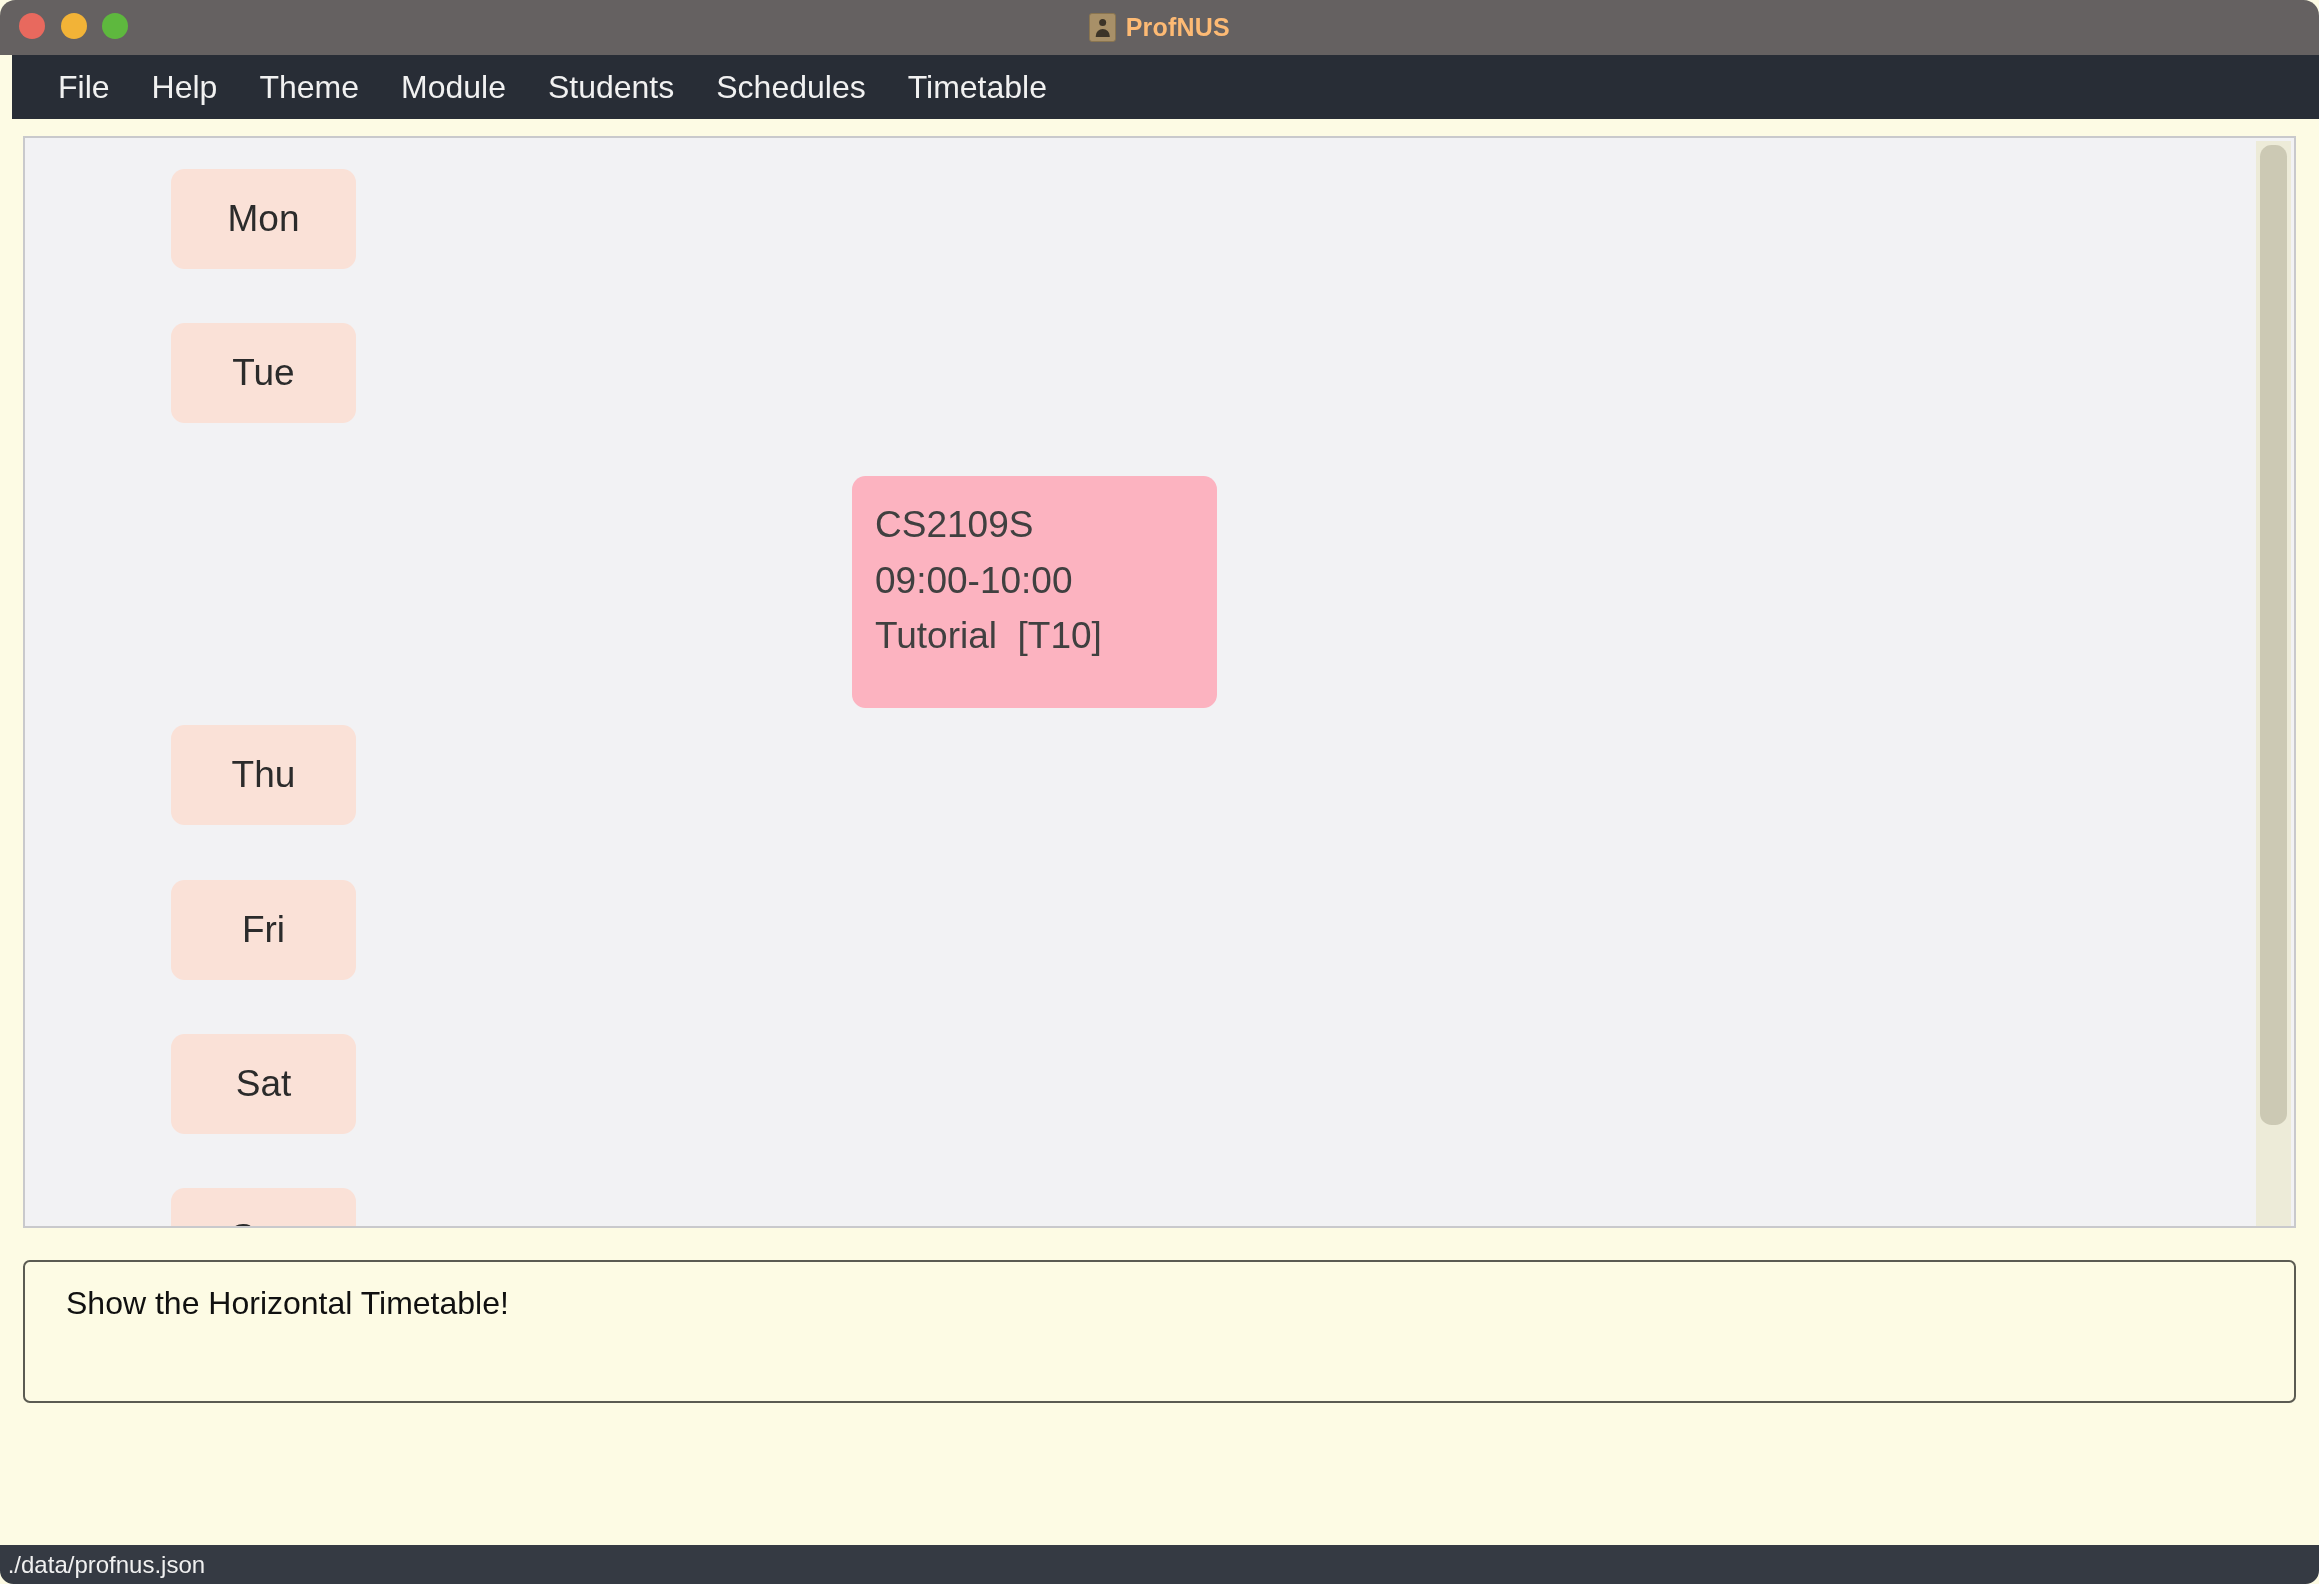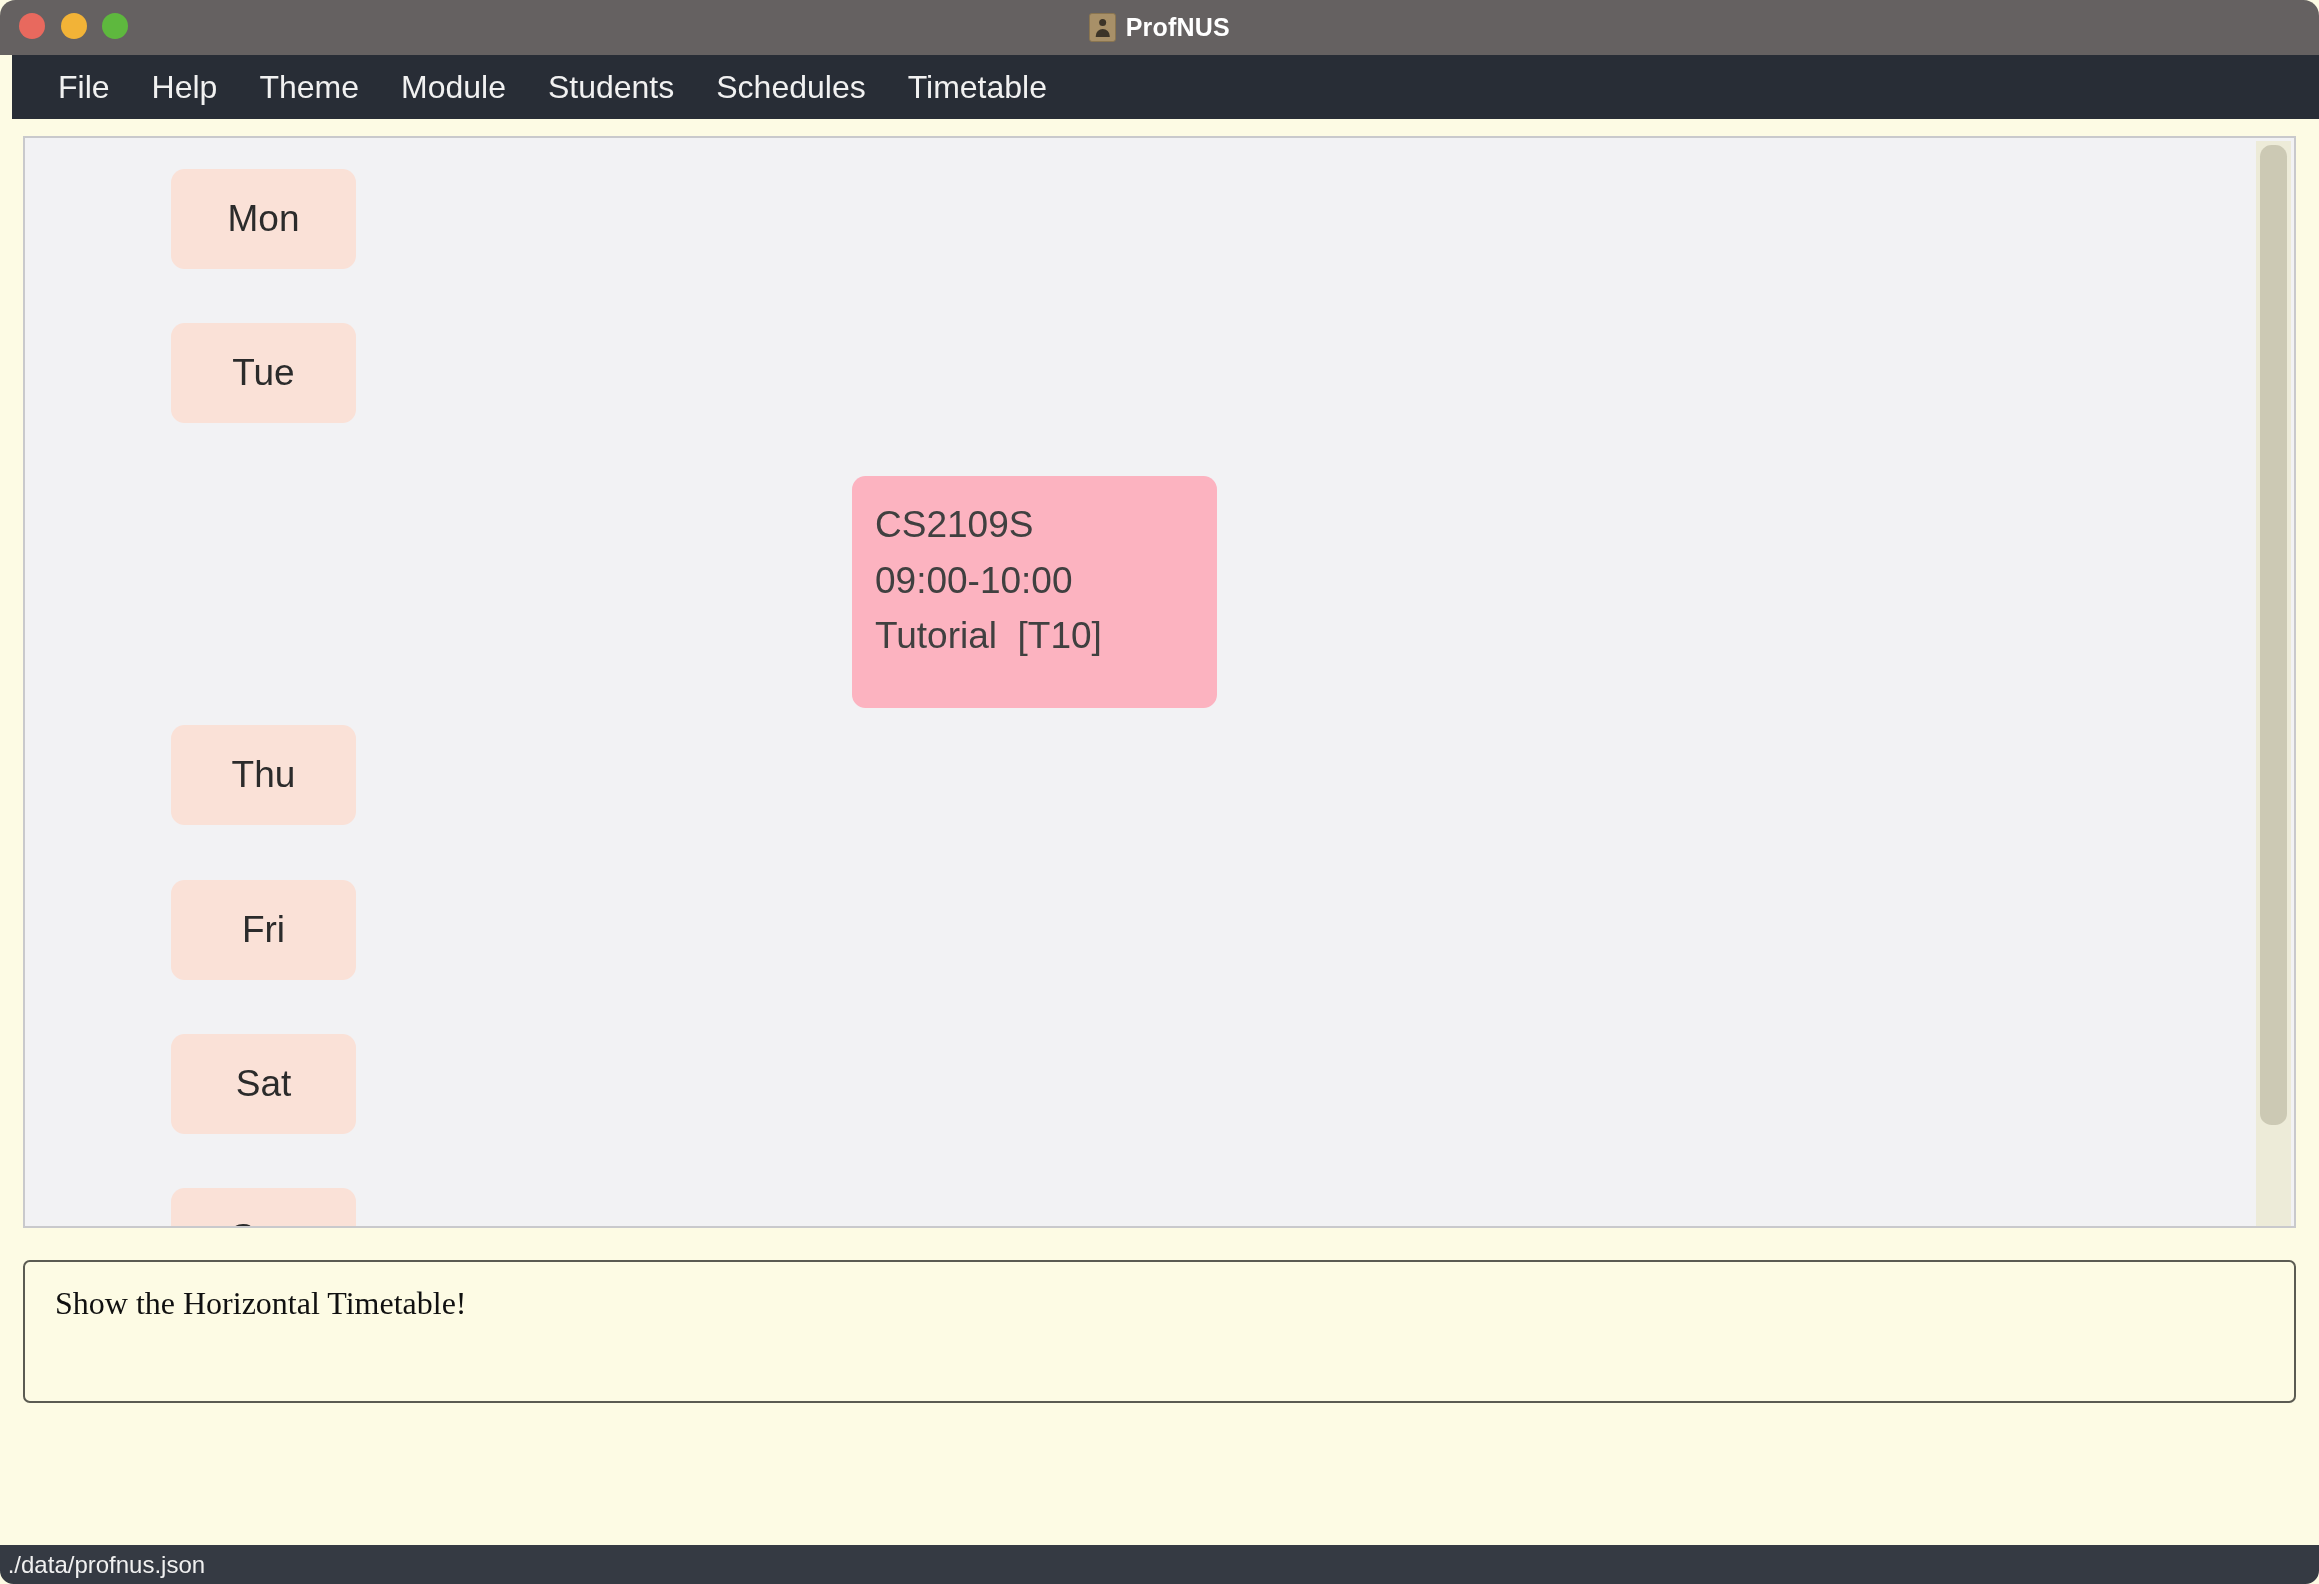--- a/index.html
+++ b/index.html
@@ -84,21 +84,21 @@
     position: absolute;
     left: 50%;
     top: 14.5px;
     transform: translateX(-50%);
     width: 14.5px;
     height: 8.7px;
     border-radius: 7.7px 7.7px 0 0;
     background: #3C3428;
   }
   #title-text {
-    color: #ffffff;
+    color: #fdba74;
     font-size: 25px;
     font-weight: bold;
     letter-spacing: 0.2px;
   }
 
   
   #menu-bar {
     position: absolute;
     left: 12px; top: 55px;
     width: 2319px;
@@ -188,23 +188,22 @@
   #result-box {
     position: absolute;
     left: 23px;
     top: 1260px;
     width: 2273px;
     height: 143px;
     background: #FDFBE4;
     border: 2.9px solid #5B5B52;
     border-radius: 6.8px;
     box-sizing: border-box;
-    padding: 21px 30px;
+    padding: 21px 41px;
     overflow: hidden;
-    font-family: Liberation Serif, serif;
   }
   #result-text {
     color: #101010;
     font-size: 32px;
     line-height: 1.3;
   }
 
   
   #command-box {
     position: absolute;

